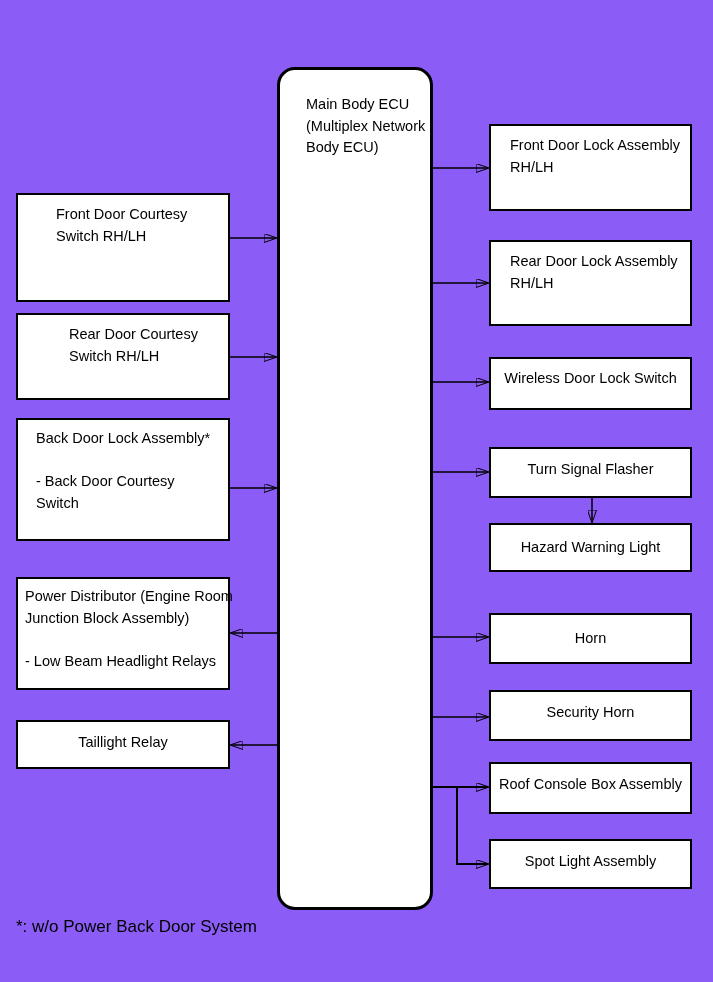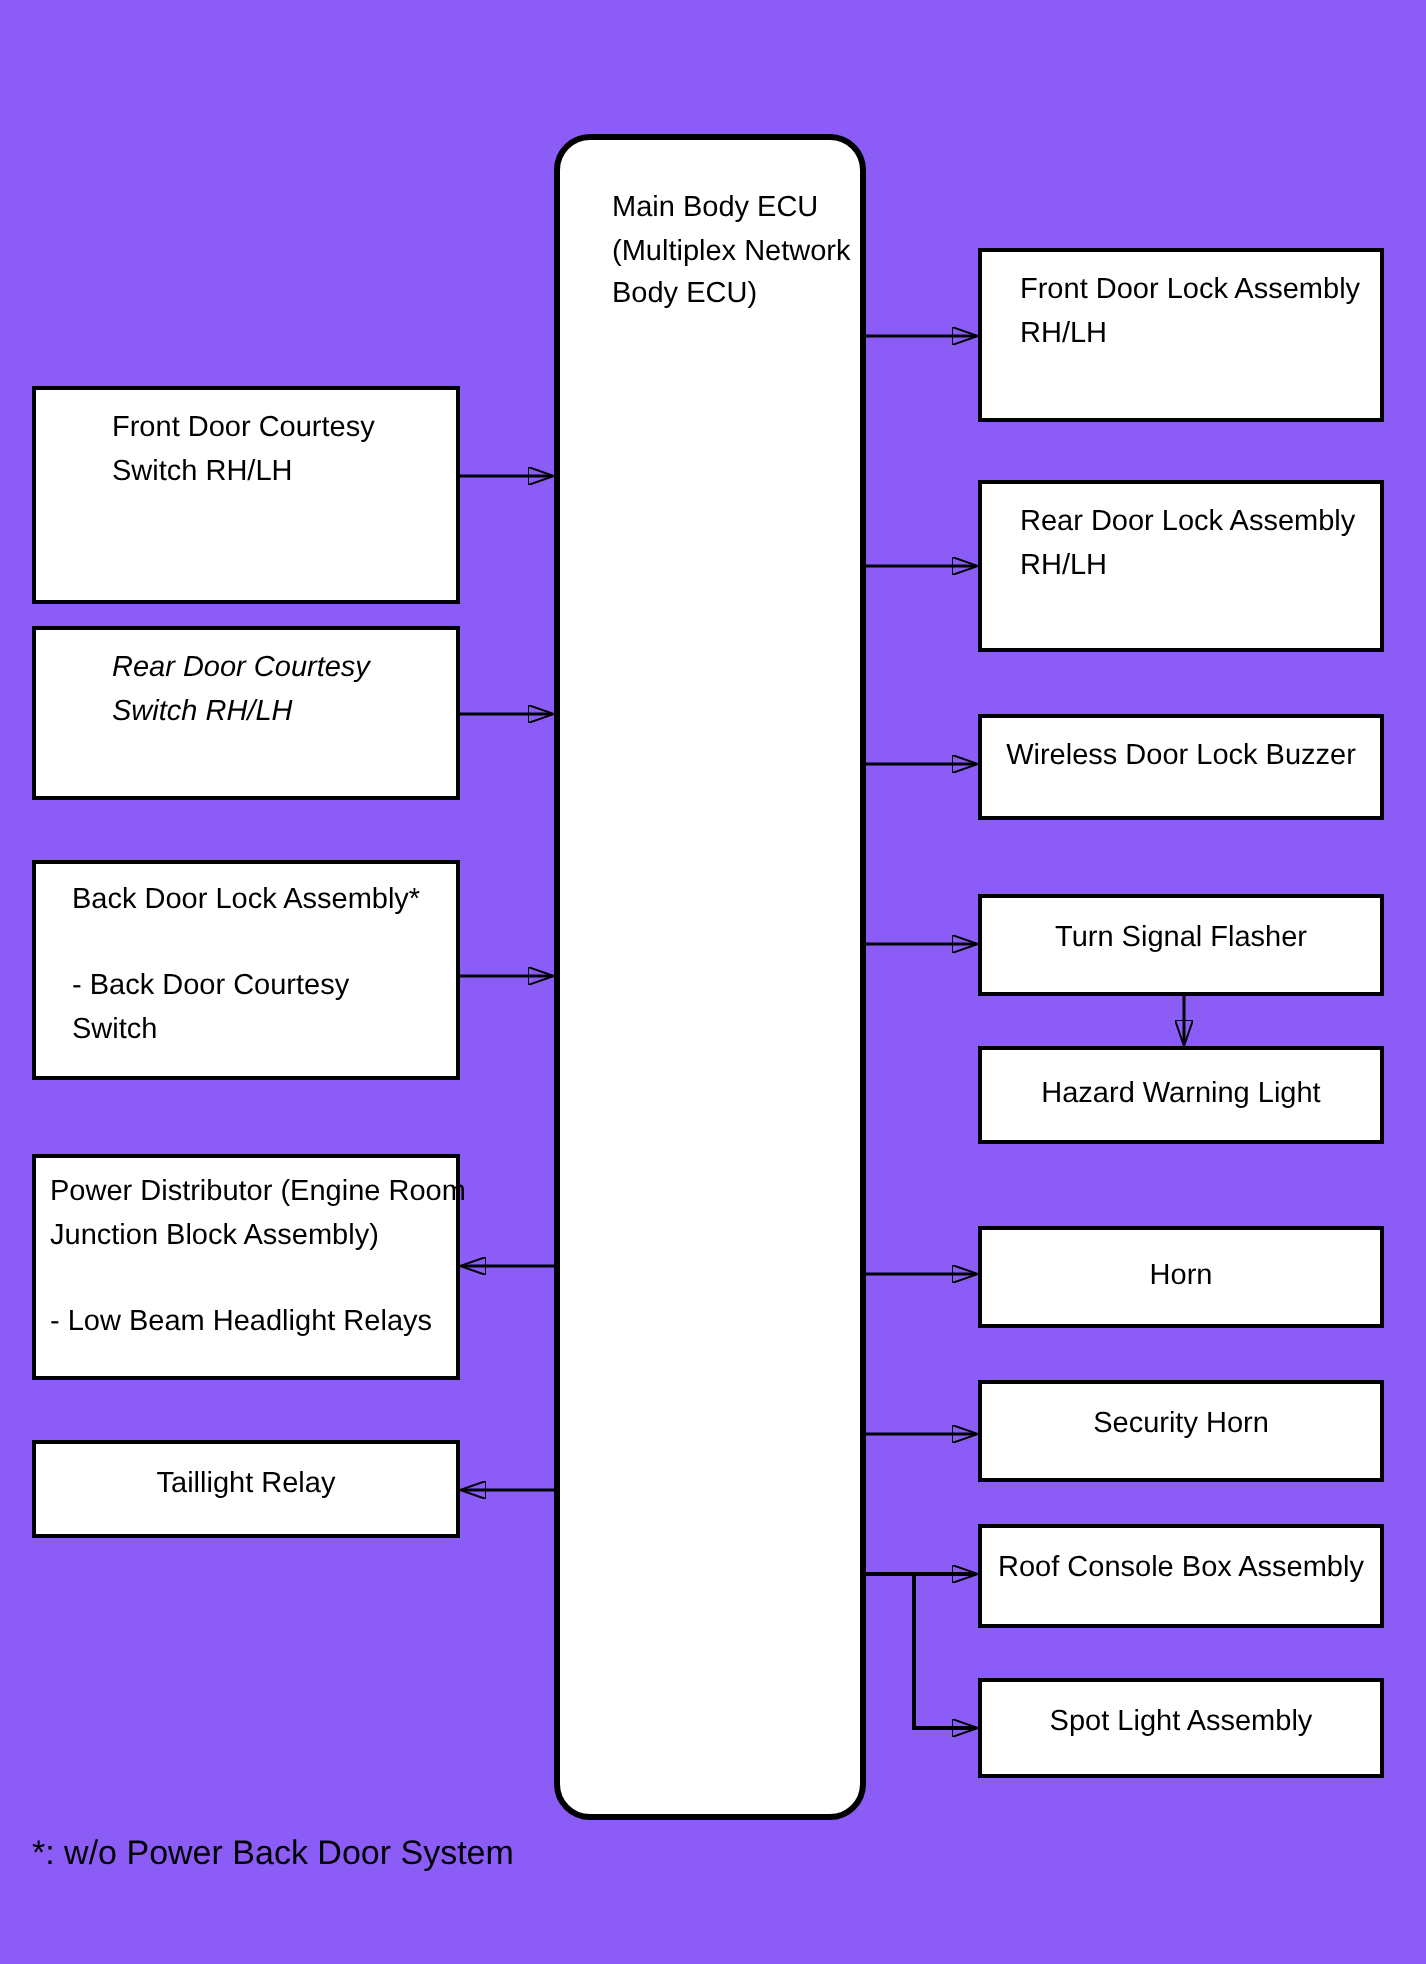--- a/index.html
+++ b/index.html
@@ -49,42 +49,42 @@
 
 <div class="canvas">
 
   <div class="box ecu" style="left:277px; top:67px; width:156px; height:843px; padding:24px 8px 0 26px;">Main Body ECU
 (Multiplex Network
 Body ECU)</div>
 
   <div class="box" style="left:16px; top:193px; width:214px; height:109px; padding:9px 8px 0 38px;">Front Door Courtesy
 Switch RH/LH</div>
 
-  <div class="box" style="left:16px; top:313px; width:214px; height:87px; padding:9px 8px 0 38px;font-style:italic;">Rear Door Courtesy
+  <div class="box" style="left:16px; top:313px; width:214px; height:87px; padding:9px 8px 0 51px;">Rear Door Courtesy
 Switch RH/LH</div>
 
-  <div class="box" style="left:16px; top:430px; width:214px; height:110px; padding:8px 8px 0 18px;">Back Door Lock Assembly*
+  <div class="box" style="left:16px; top:418px; width:214px; height:123px; padding:8px 8px 0 18px;">Back Door Lock Assembly*
 
 - Back Door Courtesy
 Switch</div>
 
   <div class="box" style="left:16px; top:577px; width:214px; height:113px; padding:7px 6px 0 7px;">Power Distributor (Engine Room
 Junction Block Assembly)
 
 - Low Beam Headlight Relays</div>
 
   <div class="box centered" style="left:16px; top:720px; width:214px; height:49px; padding:10px 0 0 0;">Taillight Relay</div>
 
   <div class="box" style="left:489px; top:124px; width:203px; height:87px; padding:9px 8px 0 19px;">Front Door Lock Assembly
 RH/LH</div>
 
   <div class="box" style="left:489px; top:240px; width:203px; height:86px; padding:9px 8px 0 19px;">Rear Door Lock Assembly
 RH/LH</div>
 
-  <div class="box centered" style="left:489px; top:357px; width:203px; height:53px; padding:9px 0 0 0;">Wireless Door Lock Buzzer</div>
+  <div class="box centered" style="left:489px; top:357px; width:203px; height:53px; padding:9px 0 0 0;">Wireless Door Lock Switch</div>
 
   <div class="box centered" style="left:489px; top:447px; width:203px; height:51px; padding:10px 0 0 0;">Turn Signal Flasher</div>
 
   <div class="box centered" style="left:489px; top:523px; width:203px; height:49px; padding:12px 0 0 0;">Hazard Warning Light</div>
 
   <div class="box centered" style="left:489px; top:613px; width:203px; height:51px; padding:13px 0 0 0;">Horn</div>
 
   <div class="box centered" style="left:489px; top:690px; width:203px; height:51px; padding:10px 0 0 0;">Security Horn</div>
 
   <div class="box centered" style="left:489px; top:762px; width:203px; height:52px; padding:10px 0 0 0;">Roof Console Box Assembly</div>

